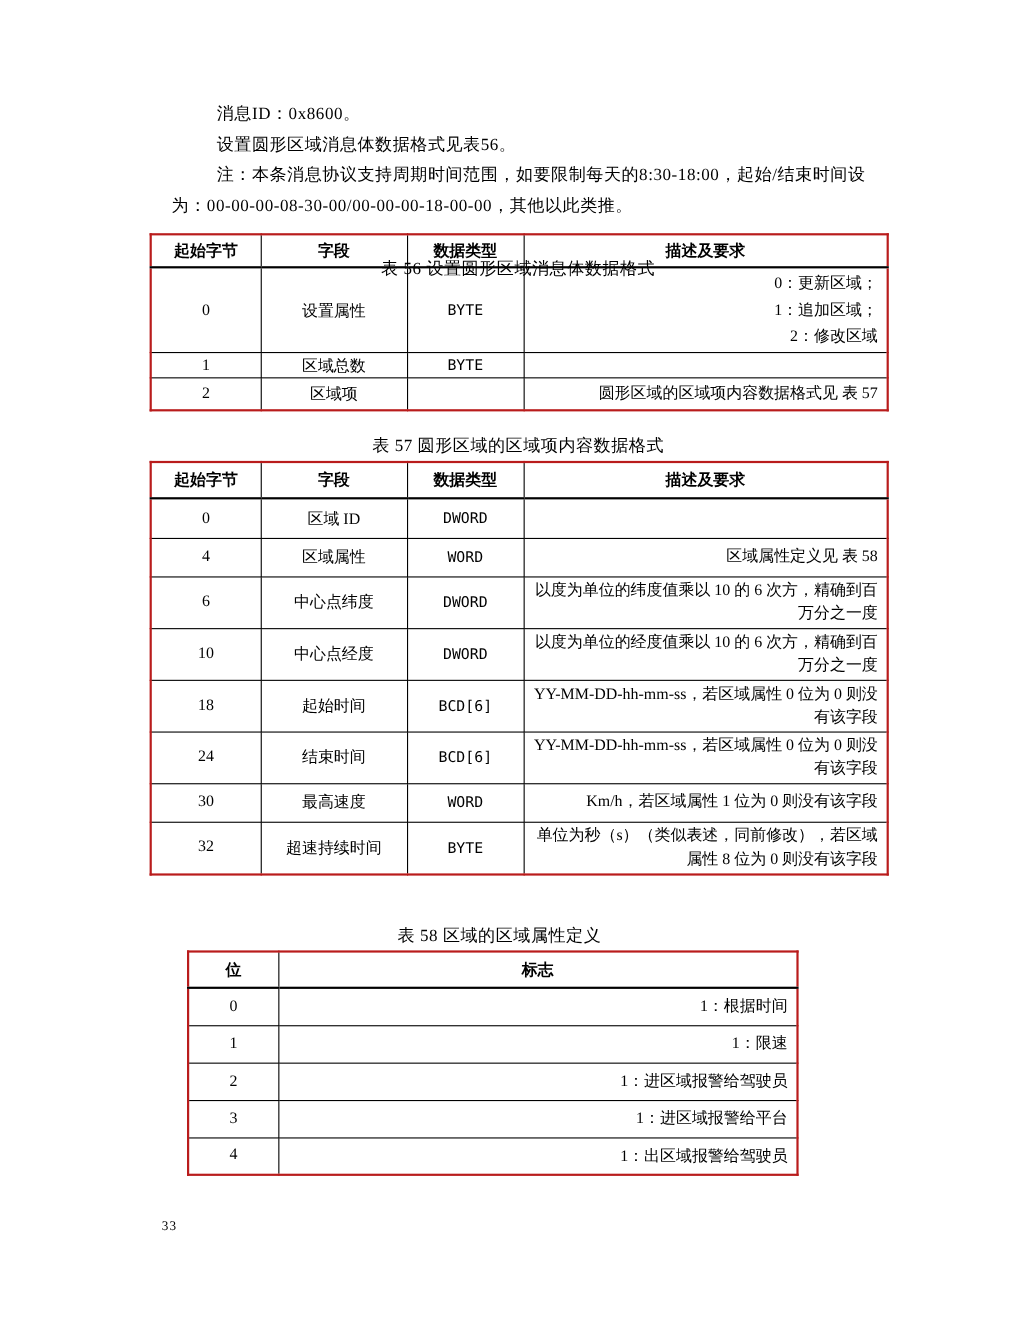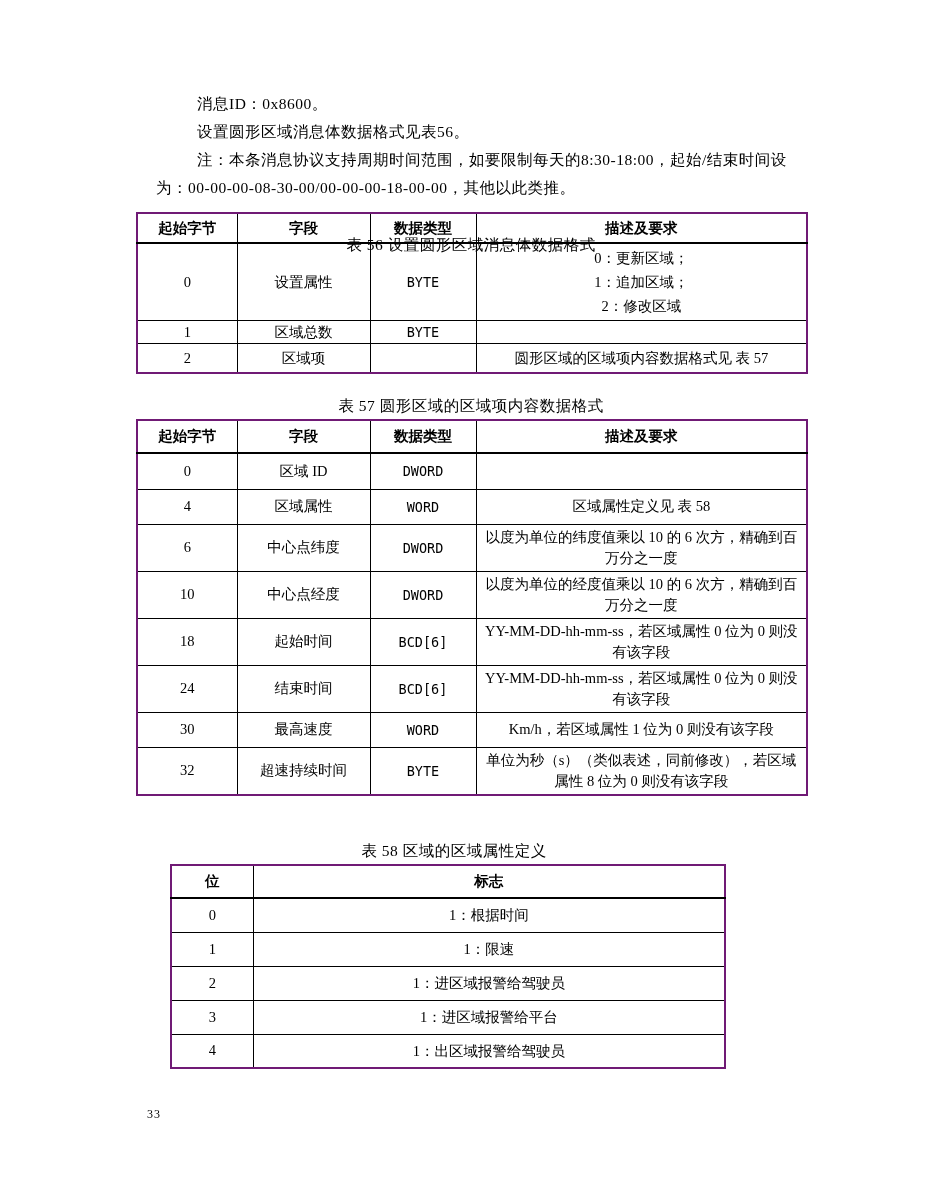--- a/index.html
+++ b/index.html
@@ -20,21 +20,21 @@
   .tbl-title{
     position:absolute;font-size:15.5px;line-height:20px;
     text-align:center;letter-spacing:0.5px;
   }
   #title-56{top:191px;left:136px;width:670px;margin-top:44px;}
   #title-57{top:396px;left:136px;width:670px;}
   #title-58{top:841px;left:177px;width:554px;}
 
   table{
     position:absolute;border-collapse:collapse;table-layout:fixed;
-    border:2px solid #701a75;
+    border:2px solid #b91c1c;
   }
   #tbl-56{top:212px;left:136px;width:670px;}
   #tbl-57{top:419px;left:136px;width:670px;}
   #tbl-58{top:864px;left:170px;width:554px;}
 
   th,td{
     border:1px solid #000;
     font-size:14.5px;
     padding:1px 4px;
     vertical-align:middle;
@@ -42,21 +42,21 @@
   }
   th{
     font-weight:bold;text-align:center;
     border-bottom:2px solid #000;
     font-family:"Liberation Sans","DejaVu Sans",sans-serif;
     font-size:14.5px;
   }
   td.c-num, td.c-field, td.c-type{text-align:center;}
   td.c-type{font-family:"DejaVu Sans Mono",monospace;font-size:13.5px;}
   td.c-desc{
-    text-align:center;padding:2px 8px;
+    text-align:right;padding:2px 8px;
     white-space:pre-line;line-height:24px;
   }
   #tbl-57 td.c-desc{line-height:21px;}
   #tbl-58 td.c-desc{white-space:normal;line-height:20px;}
 
   tr.h30{height:30px;}
   tr.h33{height:33px;}
   tr.h34{height:34px;}
   tr.h23{height:23px;}
   tr.h35{height:35px;}

